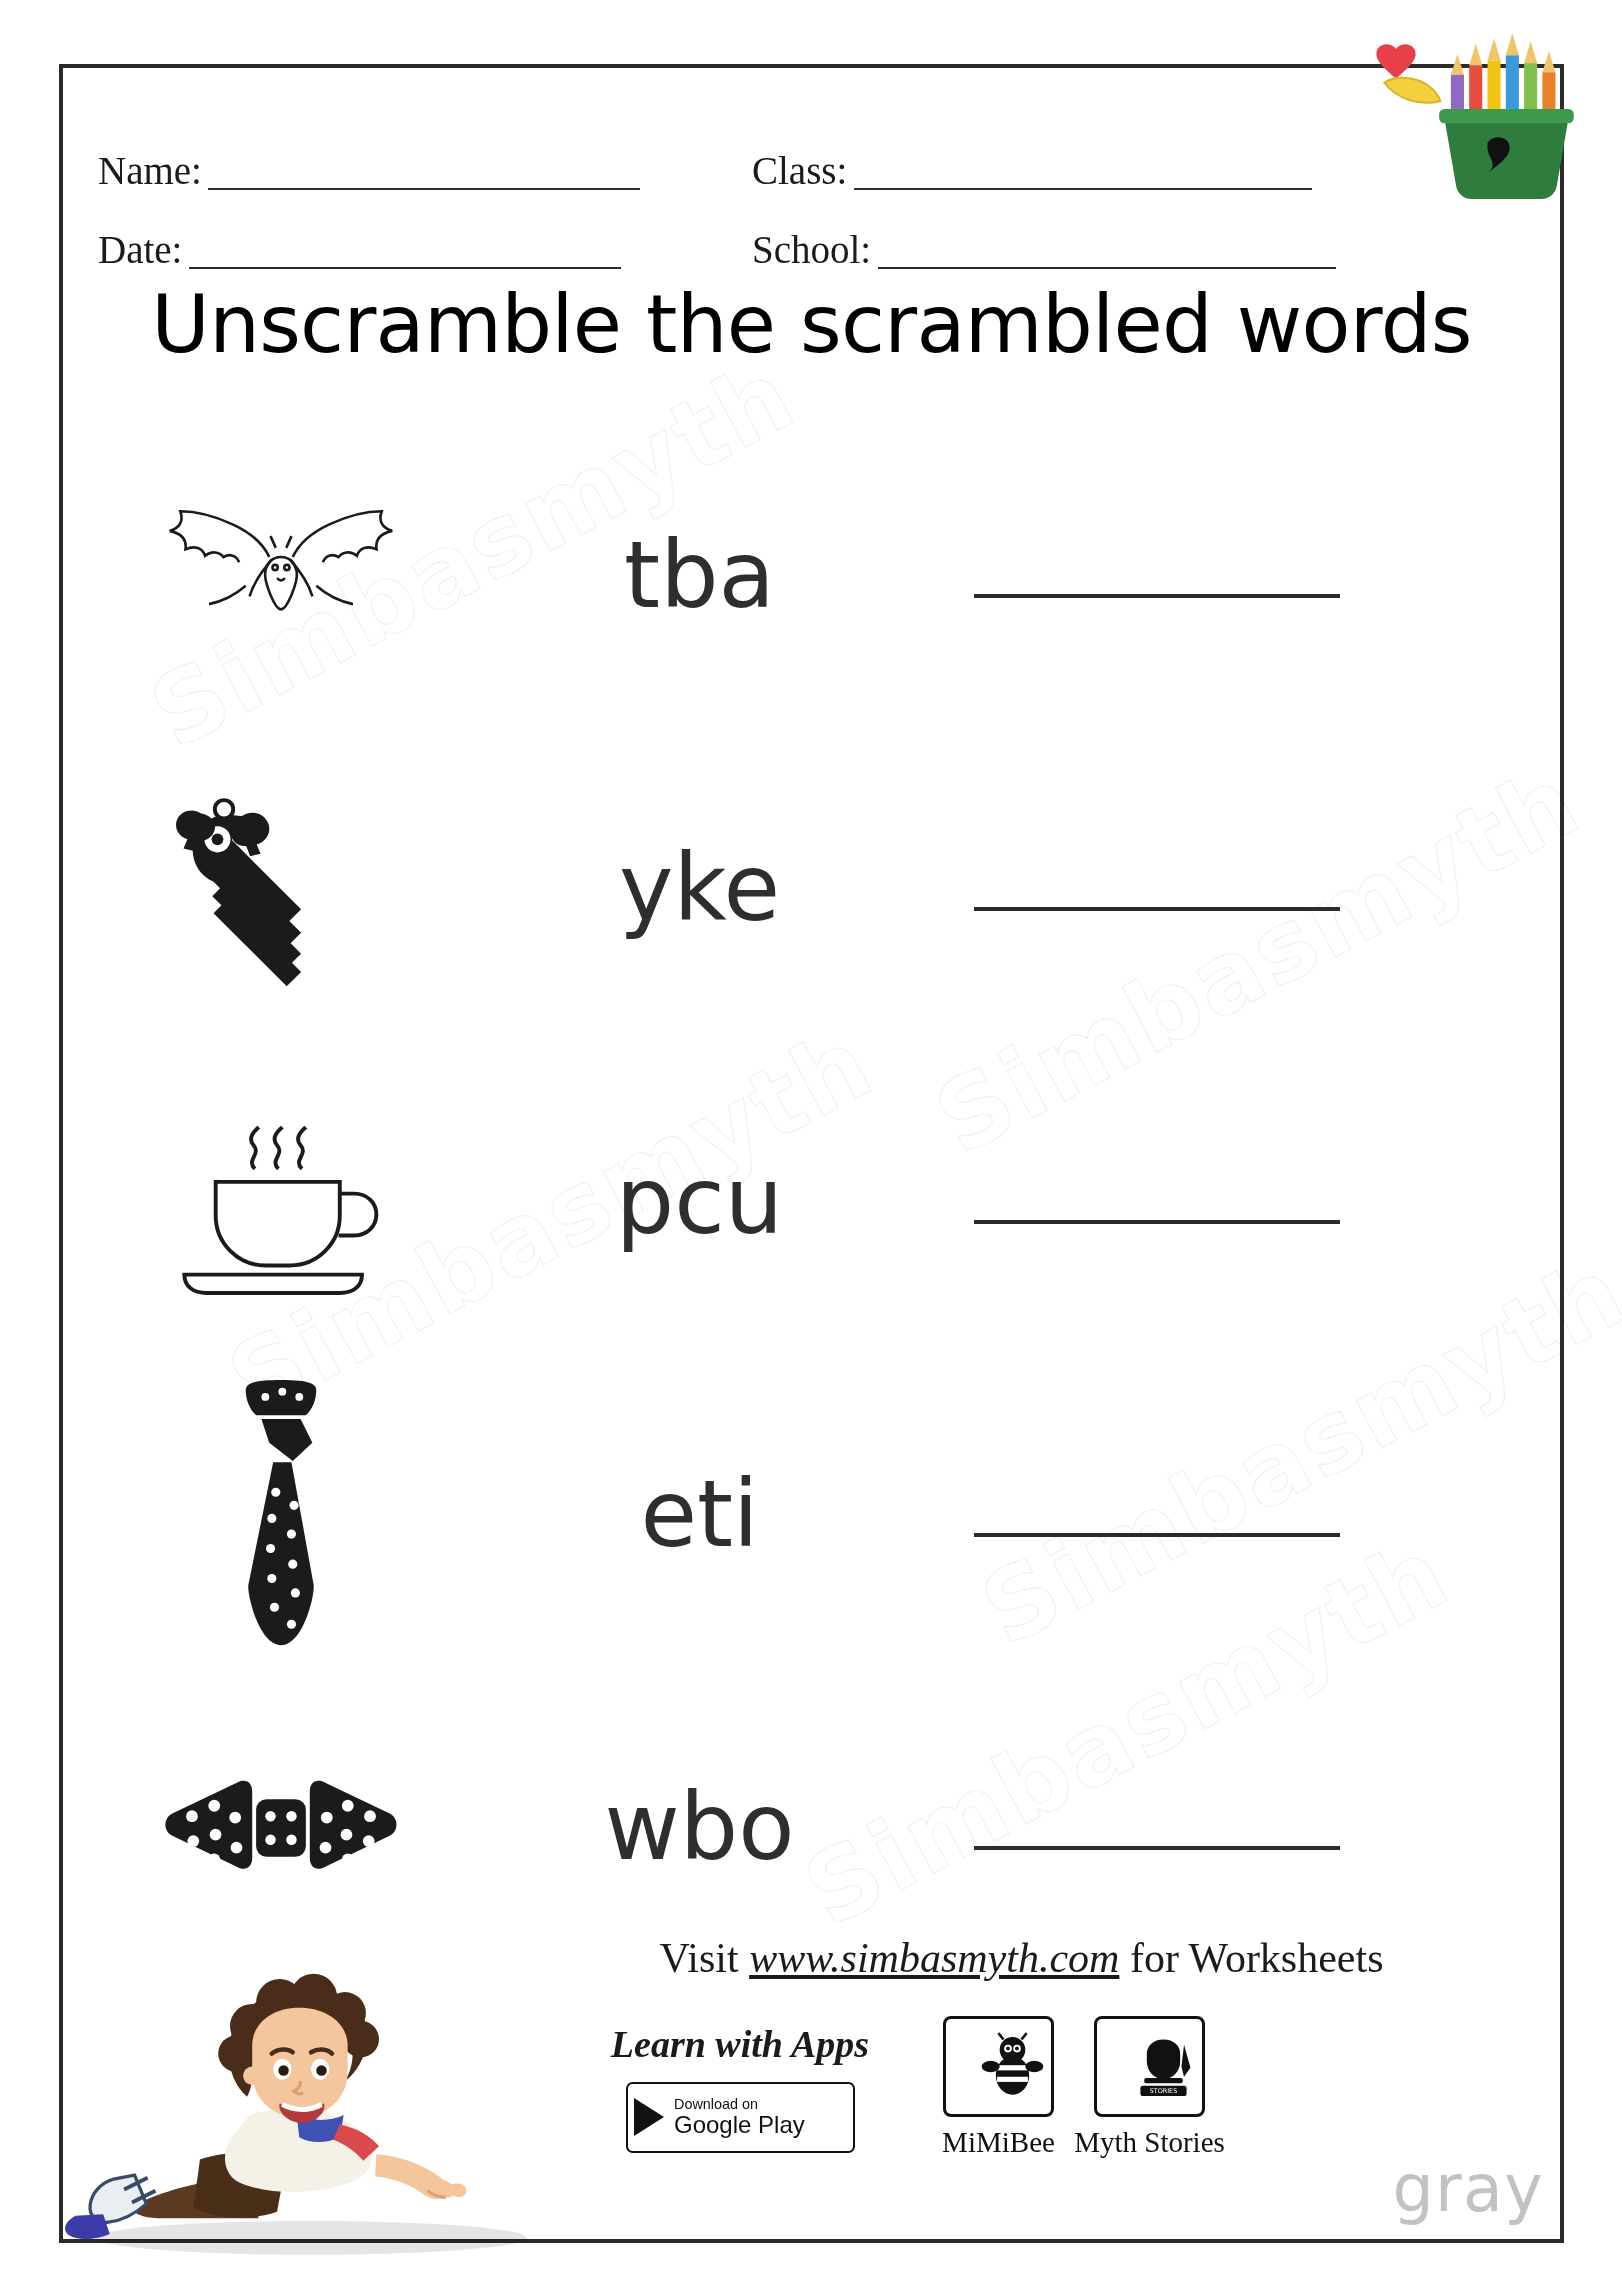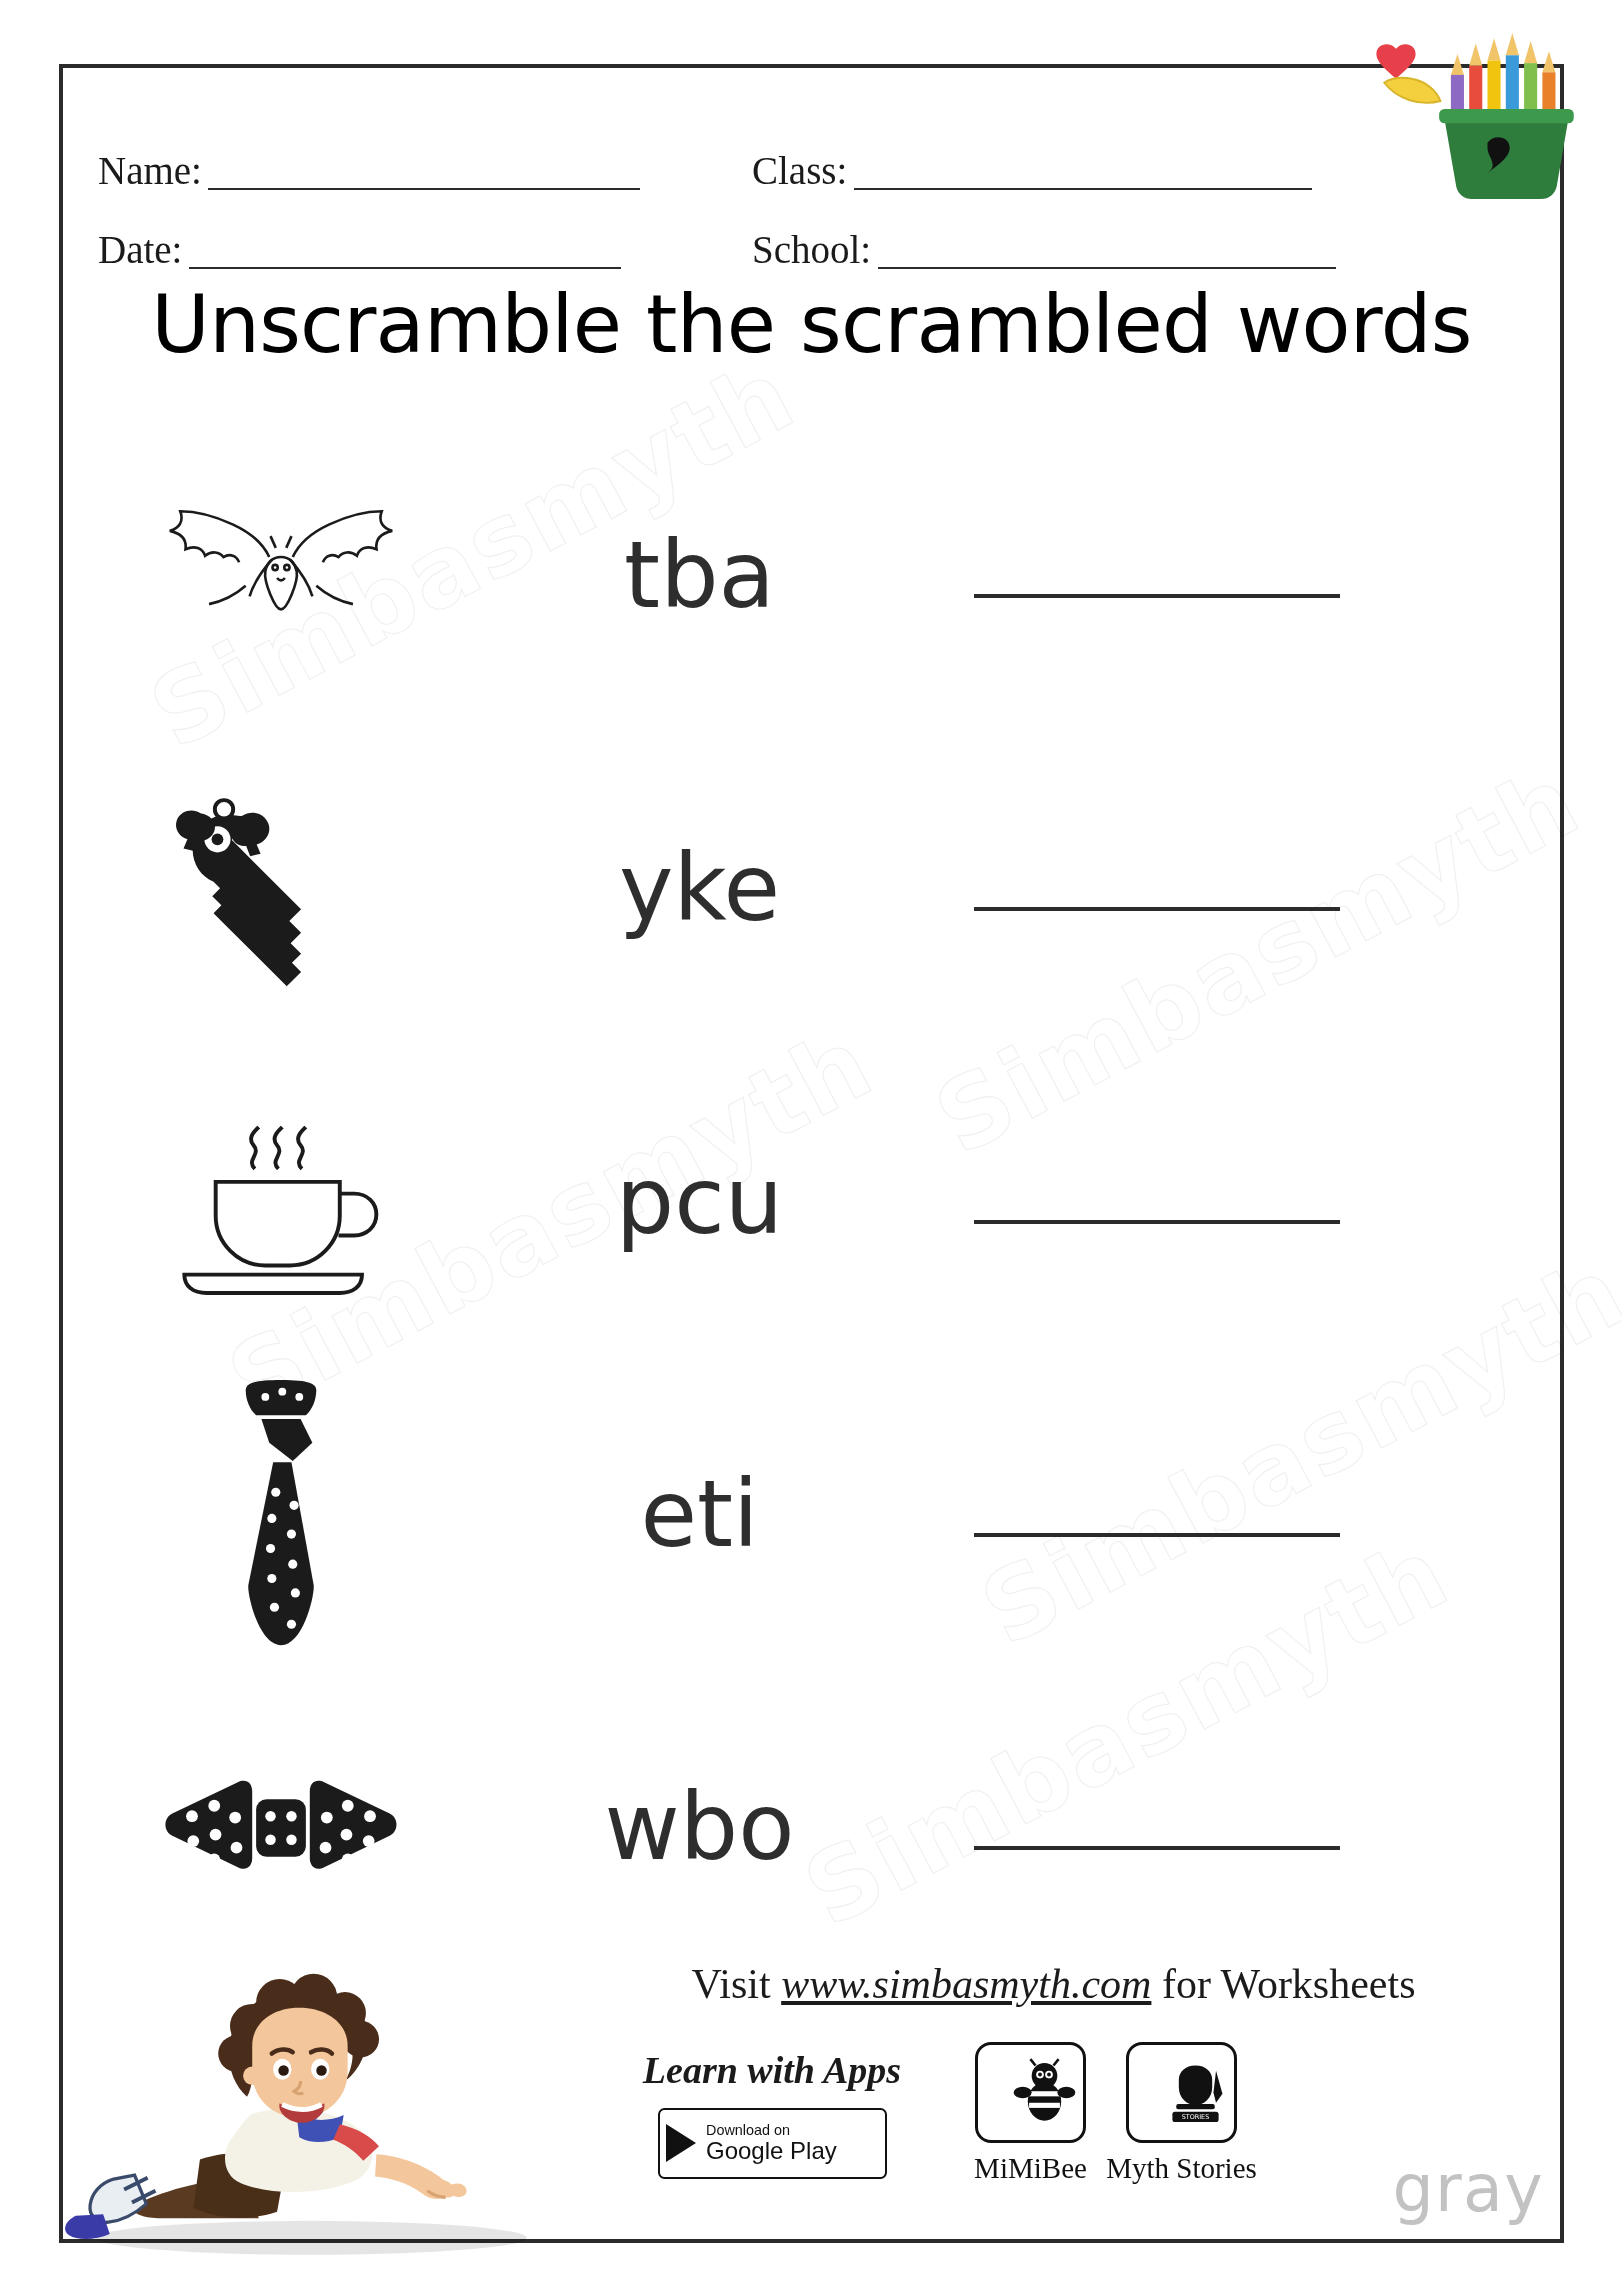--- a/index.html
+++ b/index.html
@@ -147,24 +147,23 @@
     font-family: "DejaVu Sans", sans-serif;
     font-size: 65px;
     color: rgba(120,120,120,0.45);
     letter-spacing: 1.3px;
     margin-left: 24px;
   }
 
   
   .footer {
     position: absolute;
-    left: 589px;
+    left: 557px;
     top: 1934px;
     width: 929px;
-    margin-top: 26px;
   }
   .visit {
     font-family: "Liberation Serif", serif;
     font-size: 42px;
     color: #1b1b1b;
     text-align: center;
     white-space: nowrap;
   }
   .visit .url {
     font-style: italic;
@@ -217,21 +216,21 @@
   .app-badge {
     display: flex;
     flex-direction: column;
     align-items: center;
     width: 151px;
   }
   .app-icon {
     width: 111px;
     height: 101px;
     border: 3.3px solid #111;
-    border-radius: 16px;
+    border-radius: 8px;
     background: #fff;
     display: flex;
     align-items: center;
     justify-content: center;
     box-sizing: border-box;
     padding-left: 28px;
   }
   .app-name {
     font-family: "Liberation Serif", serif;
     font-size: 29px;

